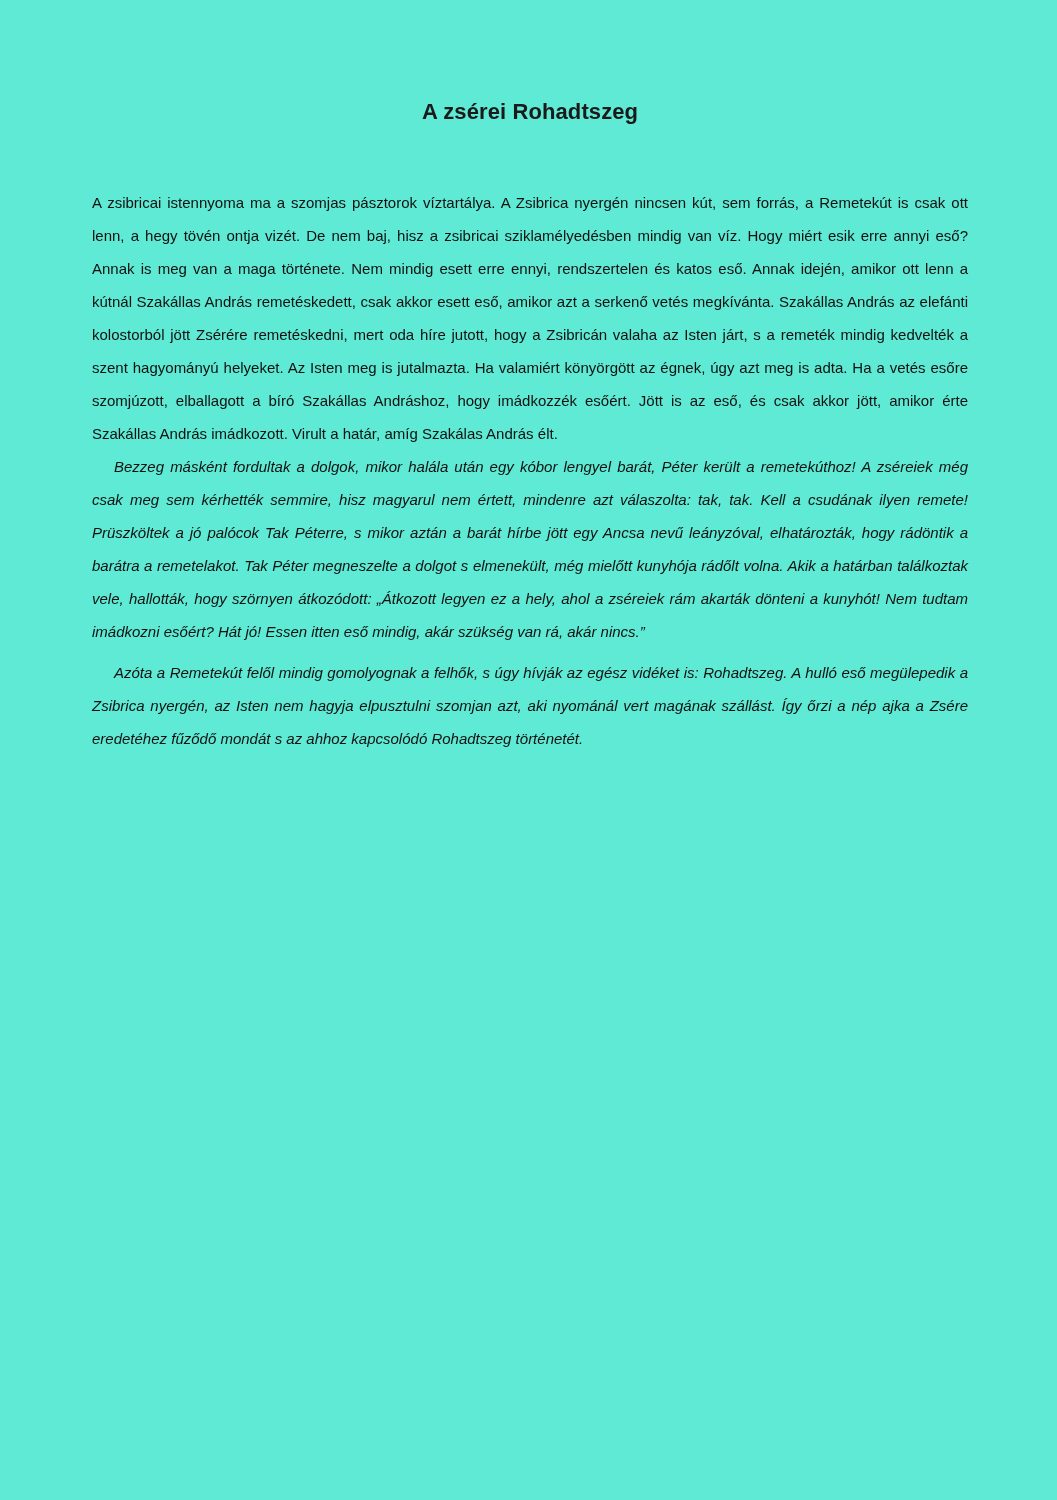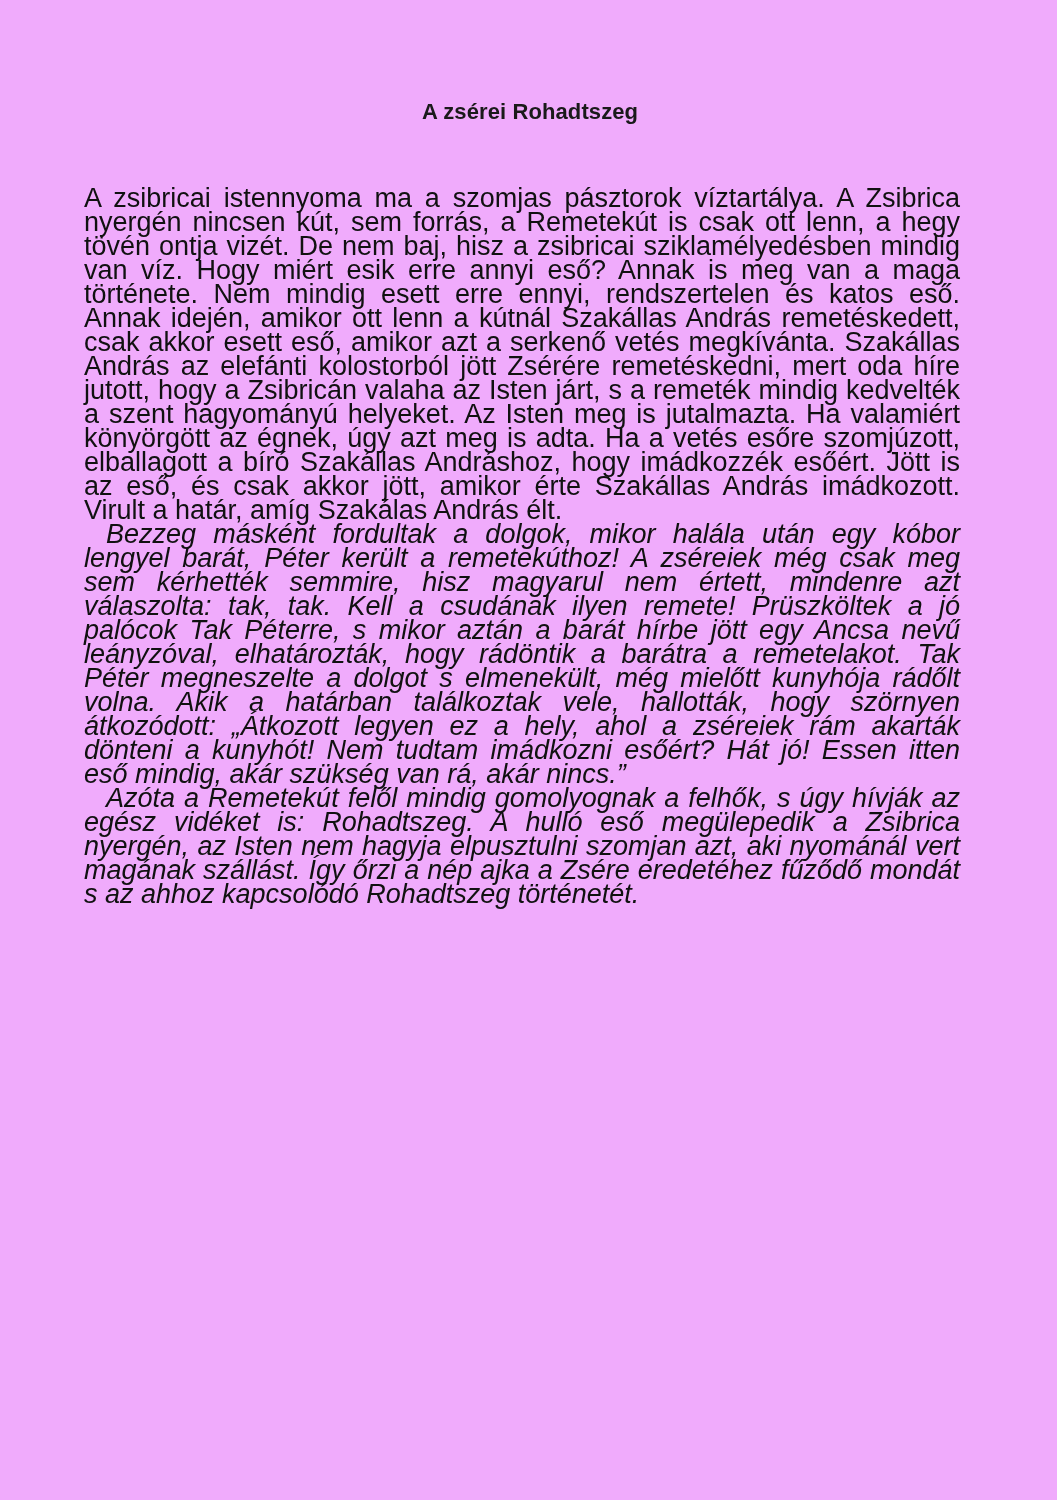--- a/index.html
+++ b/index.html
@@ -9,61 +9,62 @@
     background: #ffffff;
   }
   body {
     font-family: "Liberation Sans", sans-serif;
     color: #000000;
   }
   .page {
     position: relative;
     width: 1057px;
     height: 1500px;
-    background: #f0abfc;
+    background: #5eead4;
     margin: 0 auto;
     overflow: hidden;
     box-sizing: border-box;
   }
   .doc-title {
     position: absolute;
     top: 82px;
     left: 92px;
     width: 876px;
     text-align: center;
     font-size: 22px;
     font-weight: bold;
     line-height: 30px;
     letter-spacing: 0.1px;
     color: #1a1a1a;
   }
   .body-text {
     position: absolute;
     top: 186px;
-    left: 84px;
+    left: 92px;
     width: 876px;
-    font-size: 27px;
-    line-height: 24px;
+    font-size: 15px;
+    line-height: 33px;
     text-align: justify;
     text-justify: inter-word;
     color: #111111;
     hyphens: manual;
     -webkit-hyphens: manual;
   }
   .para {
     margin: 0;
     text-align: justify;
     text-indent: 0;
   }
   .para.indented {
     text-indent: 22px;
     font-style: italic;
   }
   .para:last-child {
     text-align: justify;
+    margin-top: 8px;
   }
 </style>
 </head>
 <body>
 
 <div class="page">
 
   <h1 class="doc-title">A zsérei Rohadtszeg</h1>
 
   <div class="body-text">

